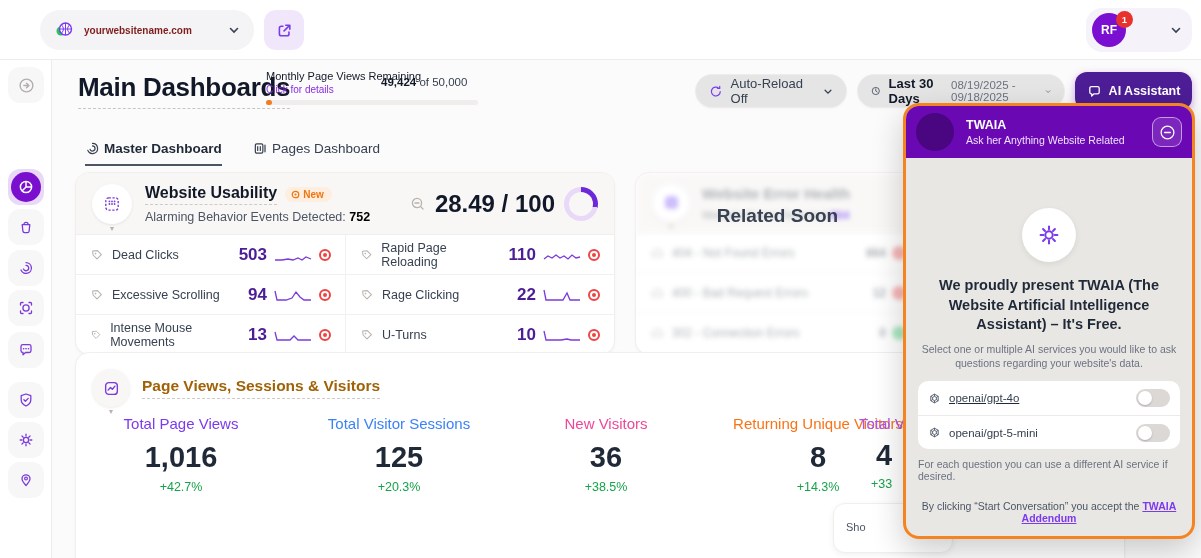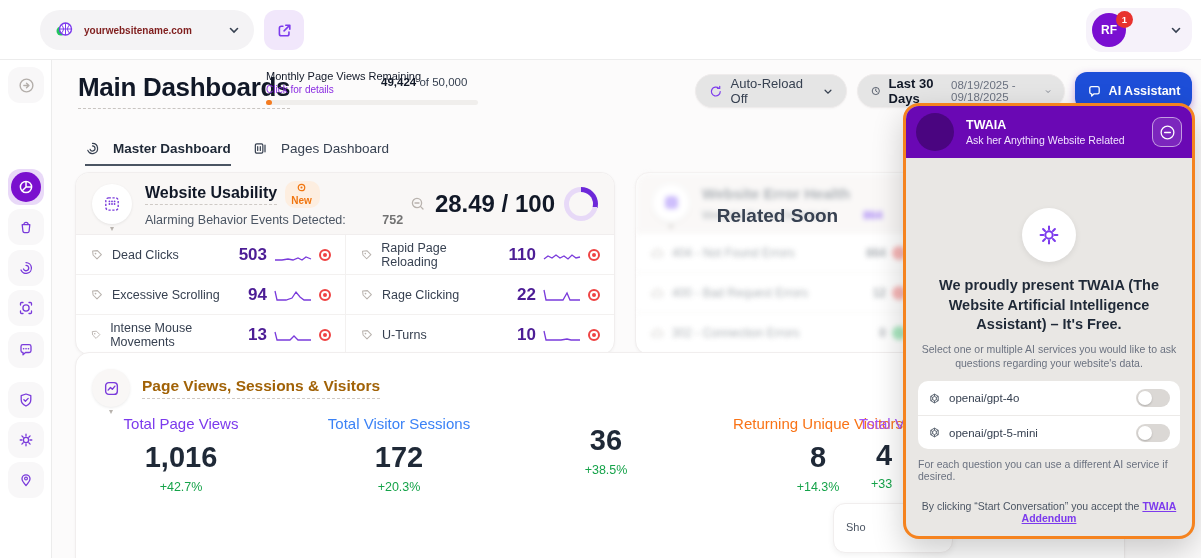--- a/index.html
+++ b/index.html
@@ -31,36 +31,36 @@
   .quota .q-link { font-size:10px; color:#8a2be2; cursor:pointer; margin-top:2px; }
   .quota-value { position:absolute; left:381px; top:76px; font-size:11.5px; color:#374151; z-index:1; }
   .quota-value b { font-weight:700; color:#111827; }
   .quota-bar { position:absolute; left:266px; top:100px; width:212px; height:5px; background:#f0eeec; border-radius:3px; z-index:1; }
   .quota-bar .fill { height:5px; background:#f47b20; border-radius:3px; }
 
   .pill-btn { position:absolute; top:74px; height:34px; border:1px solid #efecec; background:#e5e5e5; border-radius:17px; display:flex; align-items:center; padding:0 13px; gap:8px; cursor:pointer; box-shadow:0 1px 2px rgba(0,0,0,.03); z-index:1; }
   .pill-btn .txt { font-size:13px; color:#374151; }
   .pill-btn .txt-b { font-size:13px; font-weight:700; color:#111827; }
   .pill-btn .dates { font-size:11.5px; color:#6b7280; }
-  .ai-btn { position:absolute; left:1075px; top:72px; width:117px; height:38px; border-radius:12px; background:#1d4ed8; color:#fff; display:flex; align-items:center; justify-content:center; gap:7px; font-size:12.5px; font-weight:700; cursor:pointer; box-shadow:0 3px 8px rgba(106,8,180,.35); z-index:1; }
-
-  
-  .tab { position:absolute; top:141px; display:flex; align-items:flex-start; gap:13px; font-size:13.5px; cursor:pointer; z-index:1; padding-bottom:8px; }
+  .ai-btn { position:absolute; left:1075px; top:72px; width:117px; height:38px; border-radius:12px; background:#4c1d95; color:#fff; display:flex; align-items:center; justify-content:center; gap:7px; font-size:12.5px; font-weight:700; cursor:pointer; box-shadow:0 3px 8px rgba(106,8,180,.35); z-index:1; }
+
+  
+  .tab { position:absolute; top:141px; display:flex; align-items:flex-start; gap:4px; font-size:13.5px; cursor:pointer; z-index:1; padding-bottom:8px; }
   .tab.active { font-weight:700; color:#1f2937; border-bottom:2px solid #4b5563; }
   .tab.inactive { font-weight:500; color:#374151; }
 
   
   .card { position:absolute; background:#fff; border:1px solid #f1eeee; border-radius:14px; box-shadow:0 1px 3px rgba(0,0,0,.04); z-index:1; }
   .card-head { height:62px; background:#f9f7f6; border-bottom:1px solid #f1eeee; border-radius:13px 13px 0 0; display:flex; align-items:center; padding:0 16px; }
   .icon-bubble { width:40px; height:40px; border-radius:50%; background:#fff; box-shadow:0 1px 3px rgba(0,0,0,.08); display:flex; align-items:center; justify-content:center; position:relative; flex:none; }
   .icon-bubble .chev-dn { position:absolute; bottom:-9px; left:50%; transform:translateX(-50%); color:#b7b2ad; font-size:8px; }
   .ttl { font-size:16px; font-weight:700; color:#111827; border-bottom:1px dashed #cfcac6; padding-bottom:2px; }
-  .new-badge { margin-left:8px; background:#fdeee0; color:#f0750f; font-size:10px; font-weight:700; border-radius:10px; padding:2px 8px 2px 6px; display:inline-flex; align-items:center; gap:3px;flex-direction:column; }
+  .new-badge { margin-left:8px; background:#fdeee0; color:#f0750f; font-size:10px; font-weight:700; border-radius:10px; padding:2px 8px 2px 6px; display:inline-flex; align-items:center; gap:3px; }
   .sub { font-size:12.5px; color:#4b5563; margin-top:5px; }
-  .sub .val { font-weight:700; color:#737373;margin-left:33px; }
+  .sub .val { font-weight:700; color:#000000; }
   .score-wrap { margin-left:auto; display:flex; align-items:center; gap:9px; }
   .score { font-size:24px; font-weight:800; color:#111827; }
   .donut { width:34px; height:34px; border-radius:50%; position:relative; }
   .donut::after { content:""; position:absolute; inset:5px; border-radius:50%; background:#f9f7f6; }
 
   .u-grid { display:grid; grid-template-columns:1fr 1fr; }
   .u-cell { height:40px; display:flex; align-items:center; padding:0 14px; gap:8px; }
   .u-cell.bl { border-left:1px solid #f3f1f0; }
   .u-cell.bb { border-bottom:1px solid #f3f1f0; }
   .u-cell .lbl { font-size:12.5px; color:#374151; }
@@ -98,21 +98,21 @@
   .p-avatar { width:38px; height:38px; border-radius:50%; background:#4a0580; flex:none; }
   .p-name { font-size:12.5px; font-weight:700; color:#fff; }
   .p-tag { font-size:10.5px; color:#f1e3ff; margin-top:2px; }
   .p-min { margin-left:auto; width:30px; height:30px; border-radius:9px; border:1px solid rgba(255,255,255,.55); background:rgba(255,255,255,.12); display:flex; align-items:center; justify-content:center; cursor:pointer; }
   .p-body { flex:1; display:flex; flex-direction:column; padding:10px 12px 12px 12px; }
   .gear-bubble { width:54px; height:54px; border-radius:50%; background:#fff; box-shadow:0 2px 6px rgba(0,0,0,.08); display:flex; align-items:center; justify-content:center; margin:40px auto 0 auto; flex:none; }
   .p-heading { margin-top:14px; text-align:center; font-size:14.5px; font-weight:800; color:#1f2937; line-height:1.35; padding:0 4px; }
   .p-subheading { margin-top:7px; text-align:center; font-size:10.5px; color:#6b7280; line-height:1.4; }
   .svc-group { margin-top:10px; background:#fff; border-radius:10px; overflow:hidden; }
   .svc-row { height:34px; display:flex; align-items:center; padding:0 10px; gap:8px; border-top:1px solid #eceae8; cursor:pointer; }
-  .svc-row:first-child { border-top:none; }
+  .svc-row:first-child { border-top:none;text-decoration:underline; }
   .svc-row .s-lbl { font-size:11.5px; color:#374151; }
   .toggle { margin-left:auto; width:34px; height:18px; border-radius:9px; background:#dbd8d5; position:relative; flex:none; cursor:pointer; }
   .toggle::after { content:""; position:absolute; left:2px; top:2px; width:14px; height:14px; border-radius:50%; background:#fff; box-shadow:0 1px 2px rgba(0,0,0,.2); }
   .p-note { margin-top:9px; text-align:left; font-size:10.5px; color:#6b7280; }
   .p-terms { margin-top:auto; text-align:center; font-size:10.5px; color:#4b5563; }
   .p-terms a { color:#7c3aed; font-weight:700; text-decoration:underline; cursor:pointer; }
 
   svg { display:block; }
 </style>
 </head>
@@ -450,24 +450,25 @@
     <span class="m-title">Page Views, Sessions &amp; Visitors</span>
   </div>
 
   <div class="metric" style="left:0px">
     <div class="m-lbl" style="color: rgb(124, 58, 237);">Total Page Views</div>
     <div class="m-val">1,016</div>
     <div class="m-delta">+42.7%</div>
   </div>
   <div class="metric" style="left:218px">
     <div class="m-lbl" style="color: rgb(59, 130, 246);">Total Visitor Sessions</div>
-    <div class="m-val">172</div>
+    <div class="m-val">125</div>
     <div class="m-delta">+20.3%</div>
   </div>
   <div class="metric" style="left:425px">
+    <div class="m-lbl" style="color: rgb(236, 72, 153);">New Visitors</div>
     <div class="m-val">36</div>
     <div class="m-delta">+38.5%</div>
   </div>
   <div class="metric" style="left:637px">
     <div class="m-lbl" style="color: rgb(249, 115, 22);">Returning Unique Visitors</div>
     <div class="m-val">8</div>
     <div class="m-delta">+14.3%</div>
   </div>
   <div class="metric5-lbl" style="color: rgb(168, 85, 247);">Total V</div>
   <div class="metric5-val">4</div>

